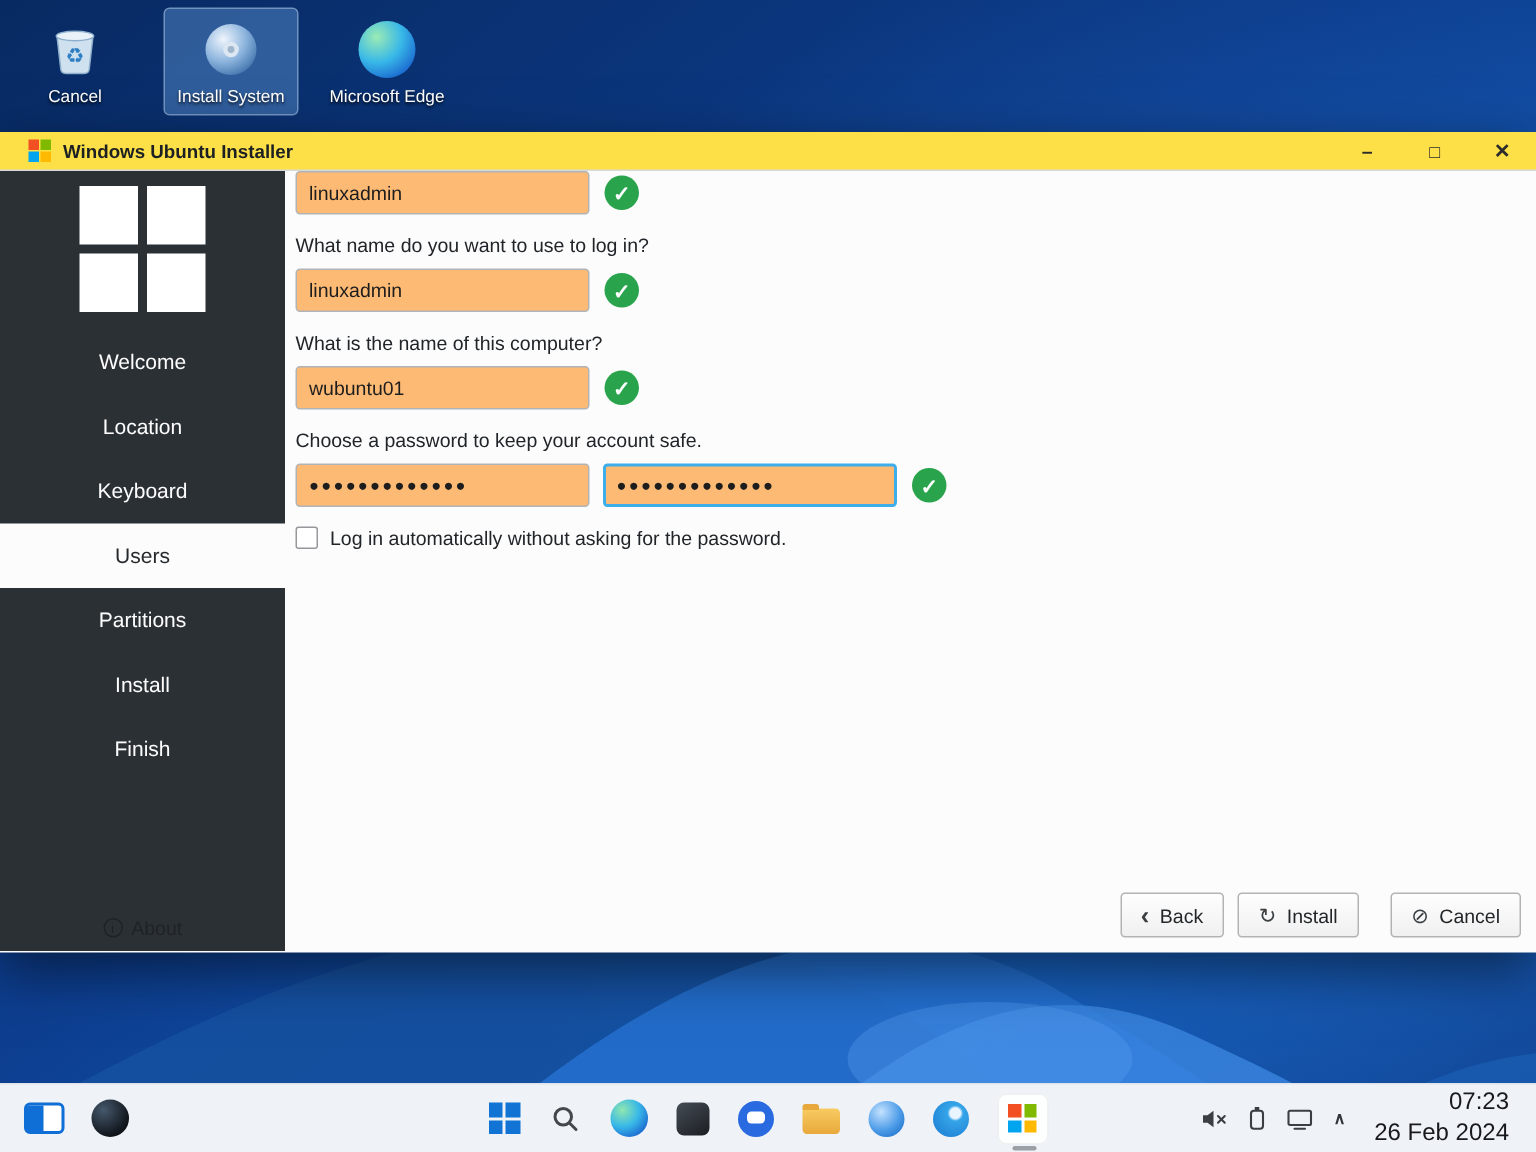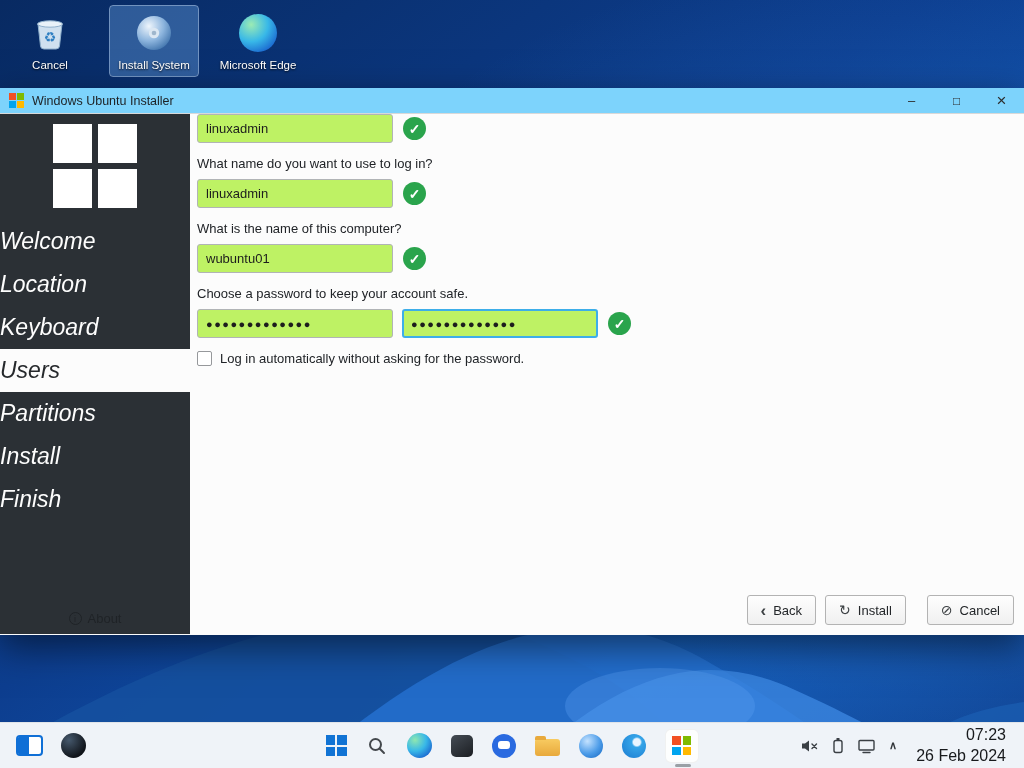--- a/index.html
+++ b/index.html
@@ -15,47 +15,47 @@
   .desktop-icons { position:absolute; top:6px; left:6px; display:flex; gap:16px; z-index:1; }
   .dicon { width:88px; padding:5px 2px 4px; display:flex; flex-direction:column; align-items:center; gap:4px; border-radius:3px; }
   .dicon.selected { background:rgba(110,168,232,.38); outline:1px solid rgba(185,215,248,.6); }
   .dicon-art { width:44px; height:44px; display:flex; align-items:center; justify-content:center; }
   .dicon-label { font-size:11.5px; color:#fff; text-shadow:0 1px 2px rgba(0,0,0,.85); text-align:center; line-height:1.15; }
   .edge-ball { width:38px; height:38px; border-radius:50%;
     background: radial-gradient(circle at 32% 28%, #9bebb4, #38b8e8 45%, #1d6ed2 78%, #12488f); }
   
   .window { position:absolute; left:0; top:88px; width:1024px; height:547px; z-index:2;
     box-shadow:0 12px 34px rgba(0,0,0,.5); background:#fcfcfc; }
-  .titlebar { height:26px; background:#7dd3fc; border-bottom:1px solid #d9d9d9;
-    display:flex; align-items:center; padding-left:9px; }
+  .titlebar { height:26px; background:#fde047; border-bottom:1px solid #d9d9d9;
+    display:flex; align-items:center; padding-left:19px;font-weight:bold; }
   .win-logo { width:15px; height:15px; display:grid; grid-template-columns:1fr 1fr; gap:1.5px; margin-right:8px; flex-shrink:0; }
   .win-logo i:nth-child(1){background:#f25022;} .win-logo i:nth-child(2){background:#7fba00;}
   .win-logo i:nth-child(3){background:#00a4ef;} .win-logo i:nth-child(4){background:#ffb900;}
   .titlebar .title { font-size:12.5px; color:#1d2023; }
   .controls { margin-left:auto; display:flex; height:100%; }
   .ctrl { width:45px; height:100%; display:flex; align-items:center; justify-content:center; color:#2c2c2c; }
   .ctrl.min { font-size:13px; } .ctrl.max { font-size:12px; } .ctrl.close { font-size:17px; }
   .window-body { display:flex; height:520px; position:relative; background:#fcfcfc; }
   
   .sidebar { width:190px; flex-shrink:0; background:#2b3035; position:relative; }
   .side-logo { margin:10px auto 12px; width:84px; height:84px; display:grid; grid-template-columns:1fr 1fr; gap:6px; }
   .side-logo i { background:#fff; }
-  .nav-item { height:43px; line-height:43px; color:#fdfdfd; font-size:23px;font-style:italic; }
+  .nav-item { height:43px; line-height:43px; text-align:center; color:#fdfdfd; font-size:14px; }
   .nav-item.active { background:#fcfcfc; color:#26292c; font-weight:500; }
   .about { position:absolute; bottom:8px; left:0; right:0; display:flex; justify-content:center;
     align-items:center; gap:6px; color:#0d0f11; opacity:.4; font-size:13px; }
   .info-circle { width:13px; height:13px; border:1px solid #0d0f11; border-radius:50%;
     display:flex; align-items:center; justify-content:center; font-size:9px; }
   
   .content { flex:1; position:relative; padding:0 0 0 7px; }
   .q { font-size:13px; color:#212428; margin:13px 0 8px; }
   .q.first { margin-top:15px; }
   .row { display:flex; align-items:center; gap:10px; }
   .text-input { width:196px; height:29px; border:1px solid #b1b4b6; border-radius:3px;
-    background:#bef264; padding:0 8px; font-size:13px; color:#1d1d1d; font-family:"Liberation Sans",sans-serif; outline:none; }
+    background:#fdba74; padding:0 8px; font-size:13px; color:#1d1d1d; font-family:"Liberation Sans",sans-serif; outline:none; }
   .text-input.pw { font-size:11px; font-weight:bold; letter-spacing:1.5px; }
   .text-input.focused { border:2px solid #3daee9; padding:0 7px; }
   .pwrow .text-input + .text-input { margin-left:-1px; }
   .check { width:23px; height:23px; border-radius:50%; background:#2aa44c; color:#fff; flex-shrink:0;
     display:flex; align-items:center; justify-content:center; font-size:14px; font-weight:bold; }
   .autologin-row { display:flex; align-items:center; gap:8px; margin-top:13px; }
   .checkbox { width:15px; height:15px; border:1px solid #96989b; border-radius:2px; background:#fff; }
   .autologin-label { font-size:13px; color:#212428; }
   .footer-buttons { position:absolute; right:10px; bottom:9px; display:flex; align-items:center; }
   .btn { height:30px; padding:0 13px; display:flex; align-items:center; gap:7px;

